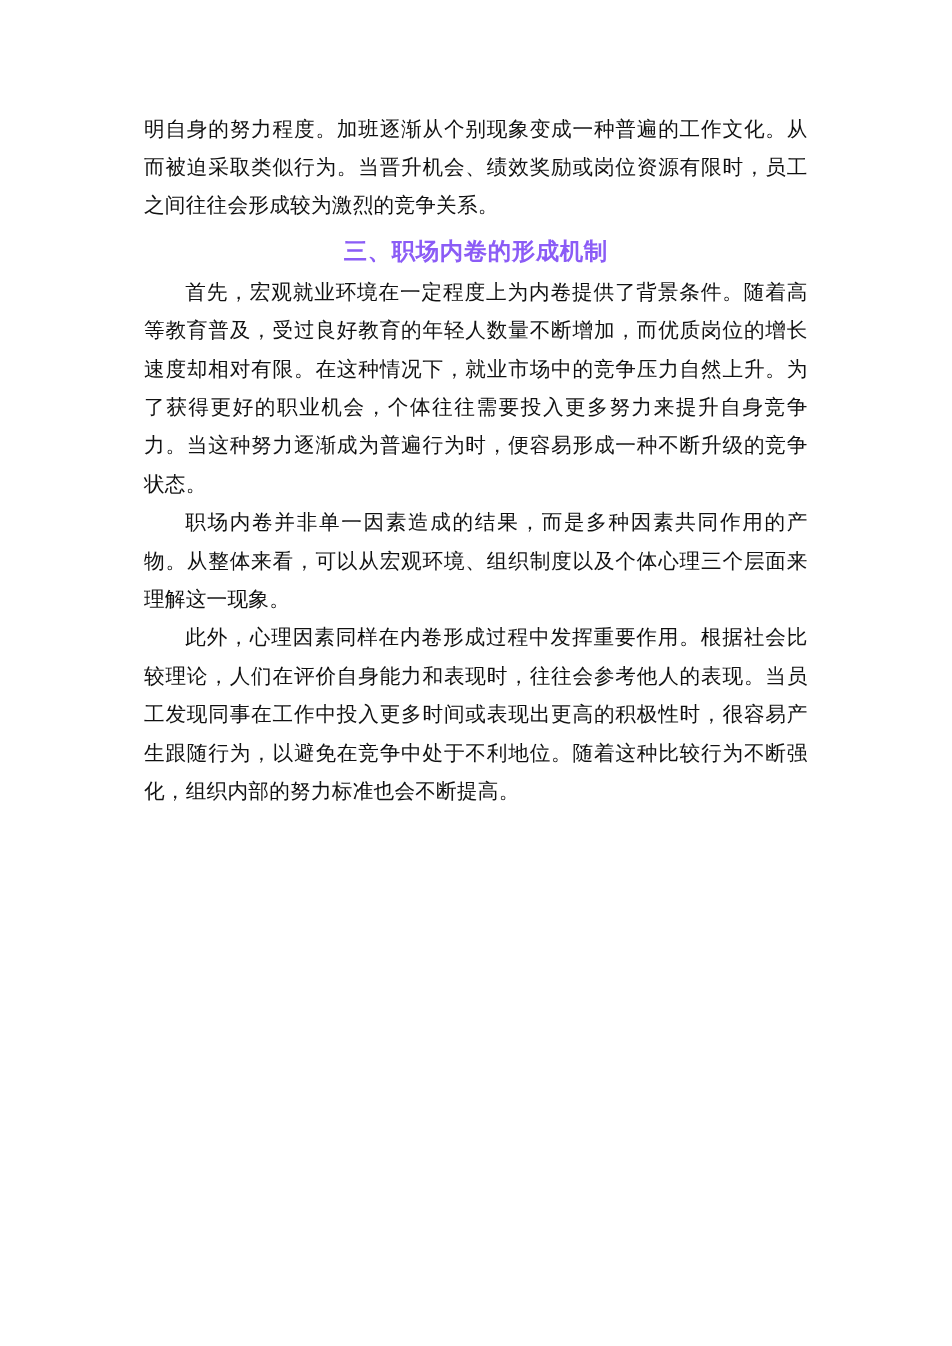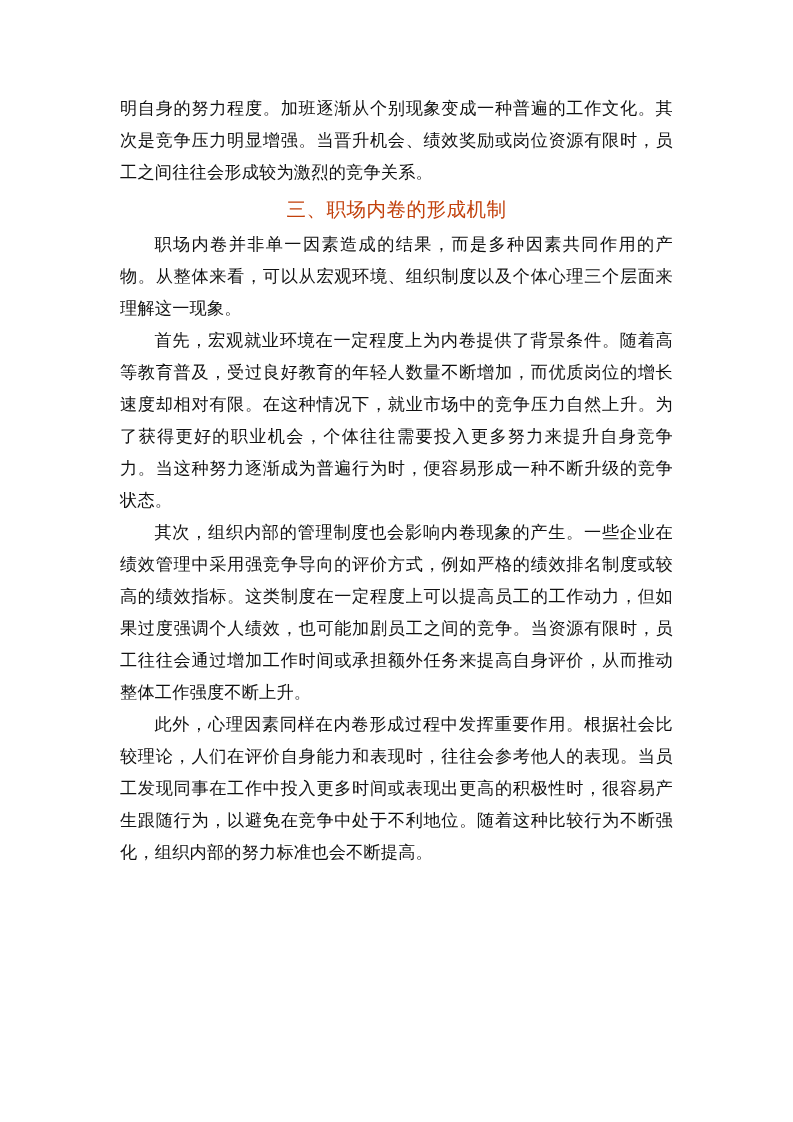--- a/index.html
+++ b/index.html
@@ -30,38 +30,37 @@
       letter-spacing: 0.2px;
     }
     .para.indent {
       text-indent: 2em;
     }
     .heading {
       margin: 4px 0 0 0;
       text-align: center;
       font-family: "DejaVu Sans", "Liberation Sans", sans-serif;
       font-size: 19.5px;
-      font-weight: normal;
+      font-weight: bold;
       line-height: 36px;
       letter-spacing: 0.5px;
-      color: #c2410c;
+      color: #8b5cf6;
     }
   </style>
 </head>
 <body>
 
 <div class="page">
 
-  <p class="para">明自身的努力程度。加班逐渐从个别现象变成一种普遍的工作文化。其次是竞争压力明显增强。当晋升机会、绩效奖励或岗位资源有限时，员工之间往往会形成较为激烈的竞争关系。</p>
+  <p class="para">明自身的努力程度。加班逐渐从个别现象变成一种普遍的工作文化。从而被迫采取类似行为。当晋升机会、绩效奖励或岗位资源有限时，员工之间往往会形成较为激烈的竞争关系。</p>
 
 
 
   <h2 class="heading">三、职场内卷的形成机制</h2>
 
+  <p class="para indent">首先，宏观就业环境在一定程度上为内卷提供了背景条件。随着高等教育普及，受过良好教育的年轻人数量不断增加，而优质岗位的增长速度却相对有限。在这种情况下，就业市场中的竞争压力自然上升。为了获得更好的职业机会，个体往往需要投入更多努力来提升自身竞争力。当这种努力逐渐成为普遍行为时，便容易形成一种不断升级的竞争状态。</p>
+
   <p class="para indent">职场内卷并非单一因素造成的结果，而是多种因素共同作用的产物。从整体来看，可以从宏观环境、组织制度以及个体心理三个层面来理解这一现象。</p>
 
-  <p class="para indent">首先，宏观就业环境在一定程度上为内卷提供了背景条件。随着高等教育普及，受过良好教育的年轻人数量不断增加，而优质岗位的增长速度却相对有限。在这种情况下，就业市场中的竞争压力自然上升。为了获得更好的职业机会，个体往往需要投入更多努力来提升自身竞争力。当这种努力逐渐成为普遍行为时，便容易形成一种不断升级的竞争状态。</p>
-
-  <p class="para indent">其次，组织内部的管理制度也会影响内卷现象的产生。一些企业在绩效管理中采用强竞争导向的评价方式，例如严格的绩效排名制度或较高的绩效指标。这类制度在一定程度上可以提高员工的工作动力，但如果过度强调个人绩效，也可能加剧员工之间的竞争。当资源有限时，员工往往会通过增加工作时间或承担额外任务来提高自身评价，从而推动整体工作强度不断上升。</p>
 
   <p class="para indent">此外，心理因素同样在内卷形成过程中发挥重要作用。根据社会比较理论，人们在评价自身能力和表现时，往往会参考他人的表现。当员工发现同事在工作中投入更多时间或表现出更高的积极性时，很容易产生跟随行为，以避免在竞争中处于不利地位。随着这种比较行为不断强化，组织内部的努力标准也会不断提高。</p>
 
 </div>
 
 </body></html>

